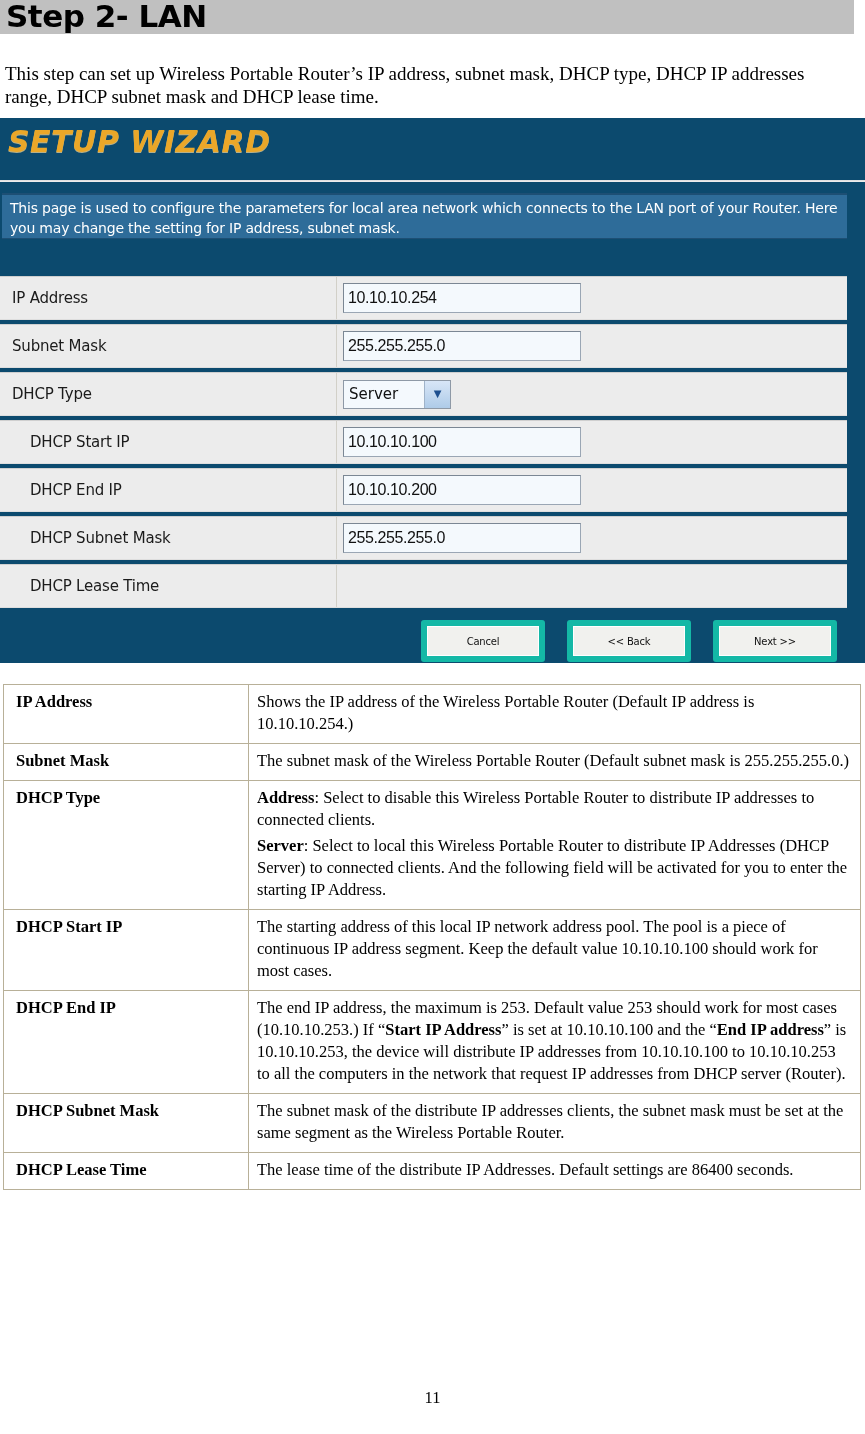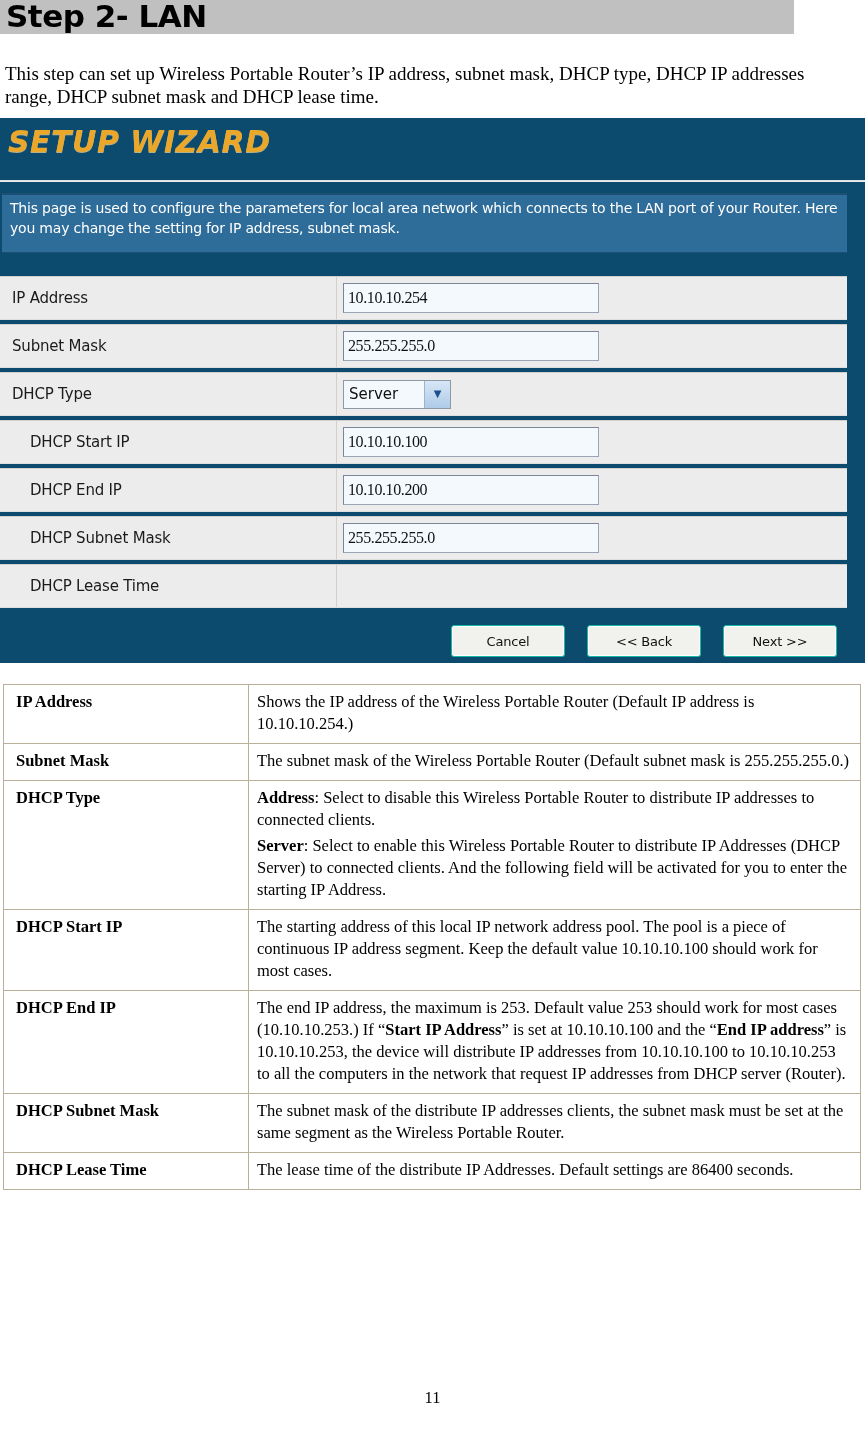--- a/index.html
+++ b/index.html
@@ -13,21 +13,21 @@
     position: relative;
     font-family: "Liberation Serif", serif;
     color: #000;
     overflow: hidden;
   }
 
   
   .heading-band {
     position: absolute;
     left: 0; top: 0;
-    width: 794px;
+    width: 854px;
     height: 34px;
     background: #c0c0c0;
   }
   .heading-title {
     position: absolute;
     left: 6px; top: -2px;
     font-family: "DejaVu Sans", sans-serif;
     font-weight: bold;
     font-size: 31px;
     letter-spacing: -0.5px;
@@ -71,21 +71,21 @@
     position: absolute;
     left: 0; top: 62px;
     width: 865px;
     height: 2px;
     background: linear-gradient(to bottom, #d9d9d9, #f2f2f2);
   }
   .info-bar {
     position: absolute;
     left: 2px; top: 75px;
     width: 845px;
-    height: 60px;
+    height: 46px;
     background: #2e6c99;
     border-top: 2px solid #1d4f74;
     border-bottom: 1px solid #1d4f74;
     box-sizing: border-box;
   }
   .info-bar-text {
     position: absolute;
     left: 8px; top: 3px;
     width: 828px;
     font-family: "DejaVu Sans", sans-serif;
@@ -130,31 +130,31 @@
 
   .form-value {
     position: absolute;
     left: 337px; top: 0;
     right: 0; height: 100%;
     display: flex;
     align-items: center;
     padding-left: 6px;
   }
   .text-input {
-    width: 256px;
+    width: 238px;
     height: 30px;
     background: #f4f9fd;
     border: 1px solid #9aa6b4;
     border-top-color: #7b8794;
     border-left-color: #7b8794;
     box-sizing: border-box;
     display: flex;
     align-items: center;
     padding-left: 4px;
-    font-family: Liberation Serif, serif;
+    font-family: Liberation Sans, sans-serif;
     font-size: 16px;
     color: #111;
     letter-spacing: -0.4px;
   }
   .select-box {
     width: 108px;
     height: 29px;
     background: #f4f9fd;
     border: 1px solid #8e99a6;
     box-sizing: border-box;
@@ -190,28 +190,28 @@
     justify-content: flex-end;
     align-items: center;
     gap: 22px;
     padding-right: 10px;
     box-sizing: border-box;
   }
   .btn {
     min-width: 92px;
     height: 30px;
     background: #f1f1ee;
-    border: 1px solid #14b8a6;
+    border: 6px solid #14b8a6;
     border-radius: 3px;
     box-shadow: inset 0 0 0 1px #ffffff;
     display: flex;
     align-items: center;
     justify-content: center;
     font-family: "DejaVu Sans", sans-serif;
-    font-size: 13px;
+    font-size: 10px;
     color: #111;
     padding: 0 10px;
     letter-spacing: -0.2px;
   }
 
   
   .desc-table {
     position: absolute;
     left: 3px; top: 684px;
     width: 858px;
@@ -327,21 +327,21 @@
       <tr>
         <td class="term">Subnet Mask</td>
         <td class="def">
           <p><span>The subnet mask of the Wireless Portable Router (Default subnet mask is 255.255.255.0.)</span></p>
         </td>
       </tr>
       <tr>
         <td class="term">DHCP Type</td>
         <td class="def">
           <p><b>Address</b><span>: Select to disable this Wireless Portable Router to distribute IP addresses to connected clients.</span></p>
-          <p><b>Server</b><span>: Select to enable this Wireless Portable Router to distribute IP Addresses (DHCP Server) to connected clients. And the following field will be activated for you to enter the starting IP Address.</span></p>
+          <p><b>Server</b><span>: Select to local this Wireless Portable Router to distribute IP Addresses (DHCP Server) to connected clients. And the following field will be activated for you to enter the starting IP Address.</span></p>
         </td>
       </tr>
       <tr>
         <td class="term">DHCP Start IP</td>
         <td class="def">
           <p><span>The starting address of this local IP network address pool. The pool is a piece of continuous IP address segment. Keep the default value 10.10.10.100 should work for most cases.</span></p>
         </td>
       </tr>
       <tr>
         <td class="term">DHCP End IP</td>

